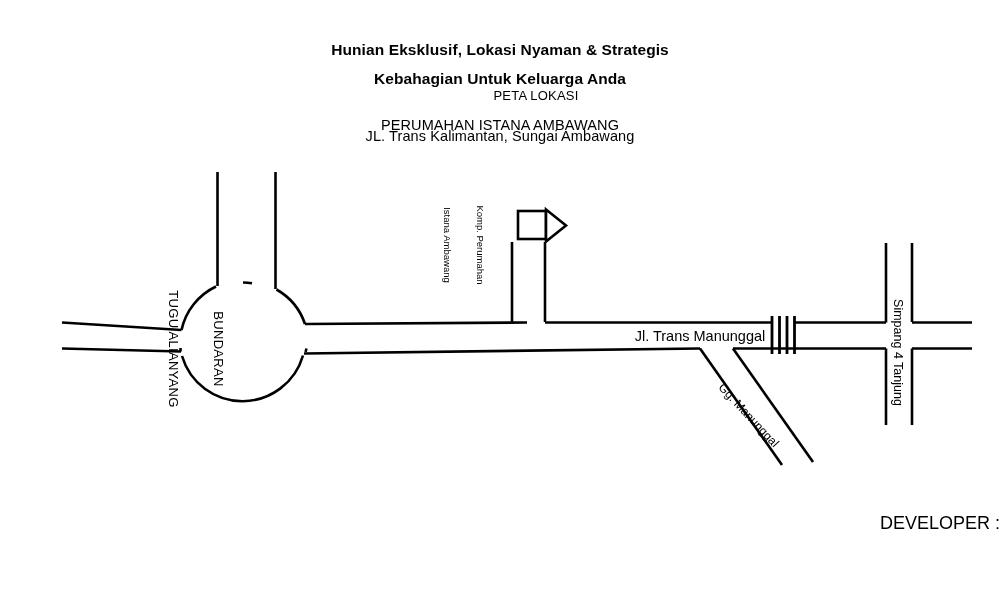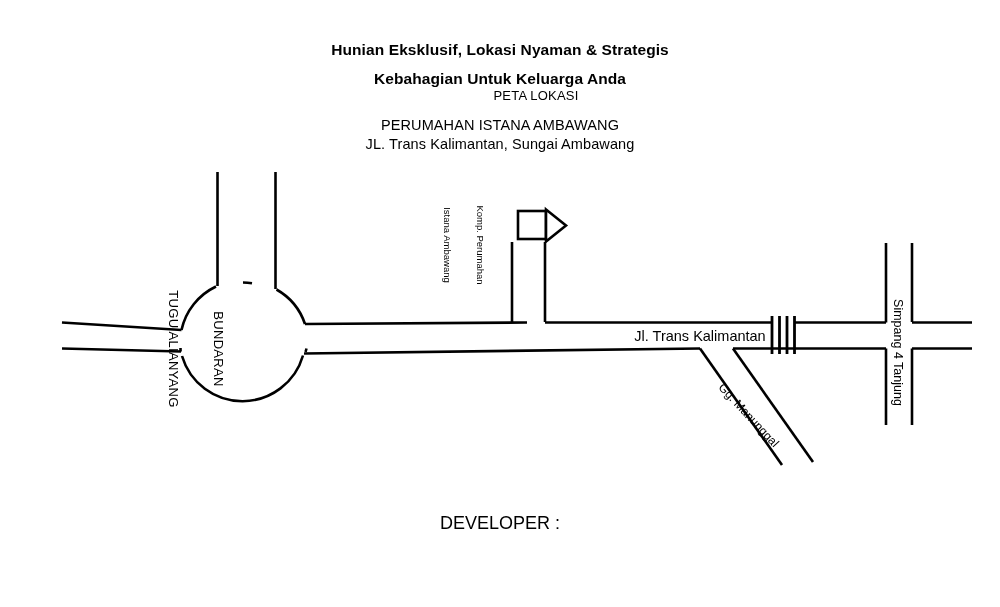--- a/index.html
+++ b/index.html
@@ -45,21 +45,21 @@
     letter-spacing: 0.2px;
     margin-left: 36px;
   }
   .hdr-sub {
     font-size: 14.5px;
     letter-spacing: 0.1px;
   }
   .footer-line {
     position: absolute;
     width: 100%;
-    text-align: center;
+    text-align: right;
     left: 0;
     font-size: 18px;
     white-space: pre;
   }
   .maplabel {
     position: absolute;
     white-space: pre;
     text-align: center;
   }
   .rot-cw {
@@ -95,21 +95,21 @@
 </style>
 </head>
 <body>
 
 <div id="page">
 
   <div class="hdr hdr-bold" style="top:41px;">Hunian Eksklusif, Lokasi Nyaman &amp; Strategis</div>
   <div class="hdr hdr-bold" style="top:62px;margin-top:8px;">Kebahagian Untuk Keluarga Anda</div>
   <div class="hdr hdr-mid" style="top:88px;">PETA LOKASI</div>
   <div class="hdr hdr-sub" style="top:117px;">PERUMAHAN ISTANA AMBAWANG</div>
-  <div class="hdr hdr-sub" style="top:136px;">JL. Trans Kalimantan, Sungai Ambawang</div>
+  <div class="hdr hdr-sub" style="top:128px;">JL. Trans Kalimantan, Sungai Ambawang</div>
 
   <svg id="map-svg" viewBox="0 0 1000 607">
 
     <g fill="none" stroke="#000000" stroke-width="2.6">
 
       <path d="M 181.5 330 A 63 63 0 0 1 216 286.5"></path>
 
       <path d="M 243 282.5 A 63 63 0 0 1 252 283.2"></path>
 
       <path d="M 276.5 289.5 A 63 63 0 0 1 305 324"></path>
@@ -182,21 +182,21 @@
   <div class="maplabel rot-cw" id="label-bundaran" style="left:256px; top:284px; width:130px;">
     <div>BUNDARAN</div>
     <div>TUGU ALIANYANG</div>
   </div>
 
   <div class="maplabel rot-cw" id="label-komp" style="left:508px; top:196px; width:98px;">
     <div>Komp. Perumahan</div>
     <div>Istana Ambawang</div>
   </div>
 
-  <div class="maplabel" id="label-trans" style="left:610px; top:328px; width:180px;">Jl. Trans Kalimantan</div>
+  <div class="maplabel" id="label-trans" style="left:610px; top:328px; width:180px;">Jl. Trans Manunggal</div>
 
 
   <div class="maplabel rot-cw" id="label-simpang" style="left:905px; top:275px; width:155px;">Simpang 4 Tanjung</div>
 
   <div class="maplabel rot-diag" id="label-manunggal" style="left:718px; top:372px; width:105px;">Gg. Manunggal</div>
 
   <div class="footer-line" style="top:513px;">DEVELOPER :</div>
 
 </div>
 

